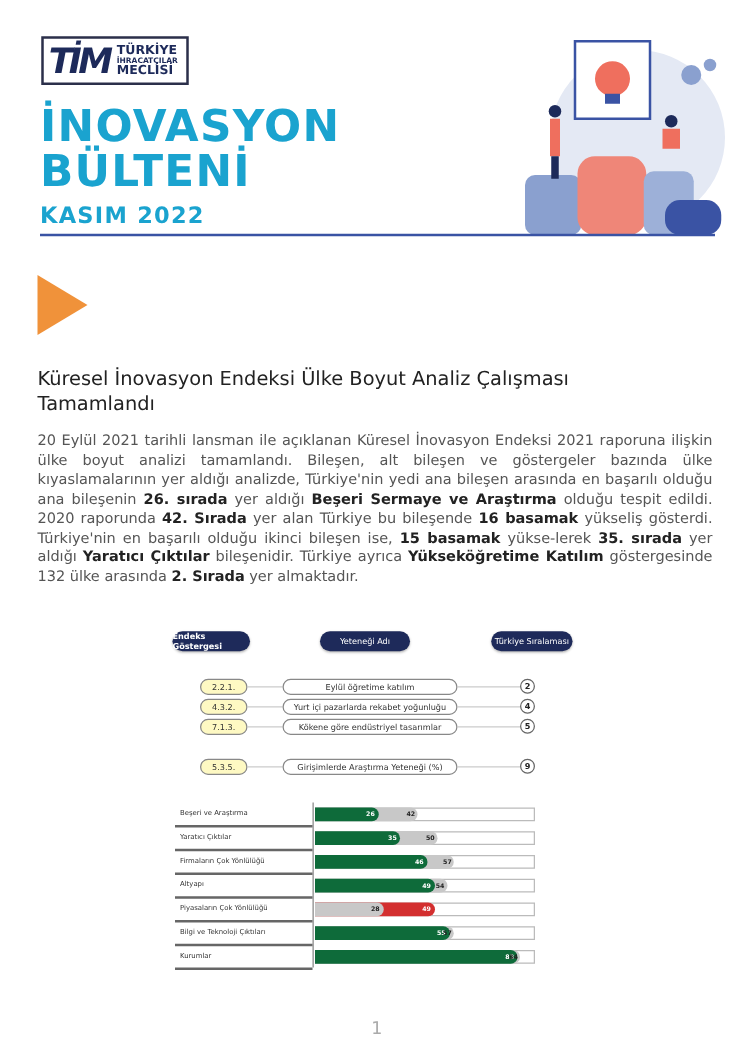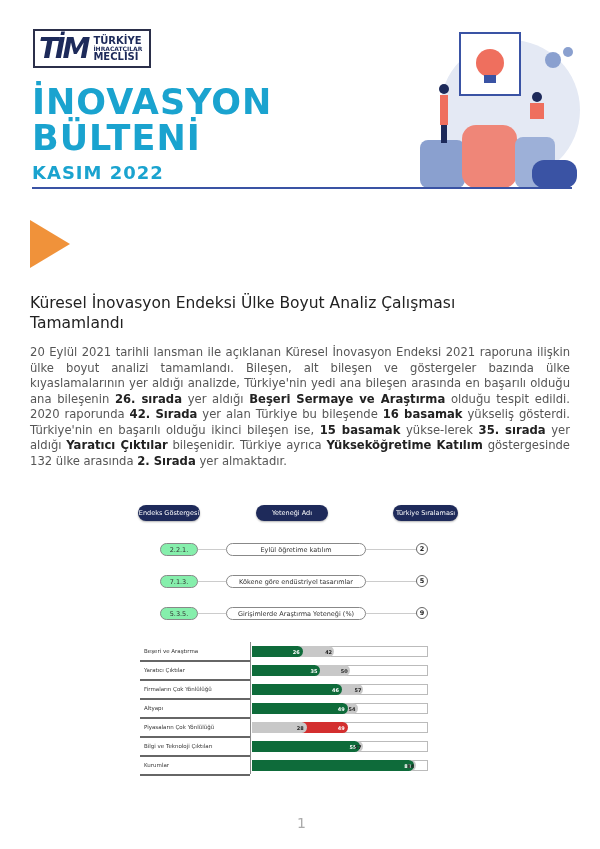--- a/index.html
+++ b/index.html
@@ -19,21 +19,21 @@
   .illus { position: absolute; left: 410px; top: 25px; width: 170px; height: 163px; }
   .section { position: absolute; left: 30px; top: 220px; display: flex; align-items: center; }
   .triangle { width: 0; height: 0; border-top: 24px solid transparent; border-bottom: 24px solid transparent; border-left: 40px solid #f0923a; }
   .section-title { margin-left: -2px; font-weight: bold; color: #f0923a; font-size: 21px; letter-spacing: 0.5px; }
   .headline { position: absolute; left: 30px; top: 293px; width: 500px; font-size: 15.5px; color: #222; line-height: 20px; }
   .body-text { position: absolute; left: 30px; top: 345px; width: 540px; font-size: 11.6px; color: #555; line-height: 15.5px; text-align: justify; }
   .body-text b { color: #222; }
   .table-fig { position: absolute; left: 138px; top: 505px; width: 325px; height: 115px; }
   .pill-head { position: absolute; top: 0; height: 16px; border-radius: 8px; background: #1e2a5a; color: #fff; font-size: 6.5px; display: flex; align-items: center; justify-content: center; box-shadow: 0 1px 2px rgba(0,0,0,0.3); }
   .row { position: absolute; left: 0; width: 325px; height: 14px; }
-  .code { position: absolute; left: 22px; width: 38px; height: 13px; border: 1px solid #888; border-radius: 7px; font-size: 6.5px; display: flex; align-items: center; justify-content: center; color: #333; background: #86efac; }
+  .code { position: absolute; left: 22px; width: 38px; height: 13px; border: 1px solid #888; border-radius: 7px; font-size: 6.5px; display: flex; align-items: center; justify-content: center; color: #333; background: #fef9c3; }
   .ind-name { position: absolute; left: 88px; width: 140px; height: 13px; border: 1px solid #888; border-radius: 7px; font-size: 6.5px; display: flex; align-items: center; justify-content: center; color: #333; background: #fff; }
   .rank { position: absolute; left: 278px; width: 12px; height: 12px; border: 1px solid #666; border-radius: 50%; font-size: 6.5px; font-weight: bold; display: flex; align-items: center; justify-content: center; color: #222; background: #fff; }
   .conn { position: absolute; height: 1px; background: #ccc; top: 6px; }
   .bars { position: absolute; left: 140px; top: 642px; width: 300px; height: 132px; }
   .bar-label { position: absolute; left: 4px; font-size: 5.5px; color: #333; width: 100px; }
   .bar-sep { position: absolute; left: 0; width: 110px; height: 2px; background: #666; }
   .axis { position: absolute; left: 110px; top: 0; width: 1px; height: 132px; background: #888; }
   .track { position: absolute; left: 112px; width: 176px; height: 11px; border: 1px solid #bbb; background: #fff; }
   .bar-gray { position: absolute; height: 11px; background: #c8c8c8; border-radius: 0 6px 6px 0; }
   .bar-green { position: absolute; height: 11px; background: #0e6b3a; border-radius: 0 6px 6px 0; }
@@ -80,30 +80,37 @@
 
 <div class="section">
   <div class="triangle"></div>
 </div>
 
 <div class="headline">Küresel İnovasyon Endeksi Ülke Boyut Analiz Çalışması Tamamlandı</div>
 
 <div class="body-text" id="body-text"><span>20 Eylül 2021 tarihli lansman ile açıklanan Küresel İnovasyon Endeksi 2021 raporuna ilişkin ülke boyut analizi tamamlandı. Bileşen, alt bileşen ve göstergeler bazında ülke kıyaslamalarının yer aldığı analizde, Türkiye'nin yedi ana bileşen arasında en başarılı olduğu ana bileşenin </span><b>26. sırada</b><span> yer aldığı </span><b>Beşeri Sermaye ve Araştırma</b><span> olduğu tespit edildi. 2020 raporunda </span><b>42. Sırada</b><span> yer alan Türkiye bu bileşende </span><b>16 basamak</b><span> yükseliş gösterdi. Türkiye'nin en başarılı olduğu ikinci bileşen ise, </span><b>15 basamak</b><span> yükse-lerek </span><b>35. sırada</b><span> yer aldığı </span><b>Yaratıcı Çıktılar</b><span> bileşenidir. Türkiye ayrıca </span><b>Yükseköğretime Katılım</b><span> göstergesinde 132 ülke arasında </span><b>2. Sırada</b><span> yer almaktadır.</span></div>
 
 <div class="table-fig">
-  <div class="pill-head" style="left:0;width:62px;">Endeks Göstergesi</div>
+  <div class="pill-head" style="left:0;width:62px;font-weight:bold;">Endeks Göstergesi</div>
   <div class="pill-head" style="left:118px;width:72px;">Yeteneği Adı</div>
   <div class="pill-head" style="left:255px;width:65px;">Türkiye Sıralaması</div>
 
   <div class="row" style="top:38px;">
     <div class="code">2.2.1.</div>
     <div class="conn" style="left:60px;width:28px;"></div>
     <div class="ind-name">Eylül öğretime katılım</div>
     <div class="conn" style="left:228px;width:50px;"></div>
     <div class="rank">2</div>
+  </div>
+  <div class="row" style="top:54px;">
+    <div class="code">4.3.2.</div>
+    <div class="conn" style="left:60px;width:28px;"></div>
+    <div class="ind-name">Yurt içi pazarlarda rekabet yoğunluğu</div>
+    <div class="conn" style="left:228px;width:50px;"></div>
+    <div class="rank">4</div>
   </div>
   <div class="row" style="top:70px;text-decoration:underline;">
     <div class="code">7.1.3.</div>
     <div class="conn" style="left:60px;width:28px;"></div>
     <div class="ind-name">Kökene göre endüstriyel tasarımlar</div>
     <div class="conn" style="left:228px;width:50px;"></div>
     <div class="rank">5</div>
   </div>
   <div class="row" style="top:102px;">
     <div class="code">5.3.5.</div>

